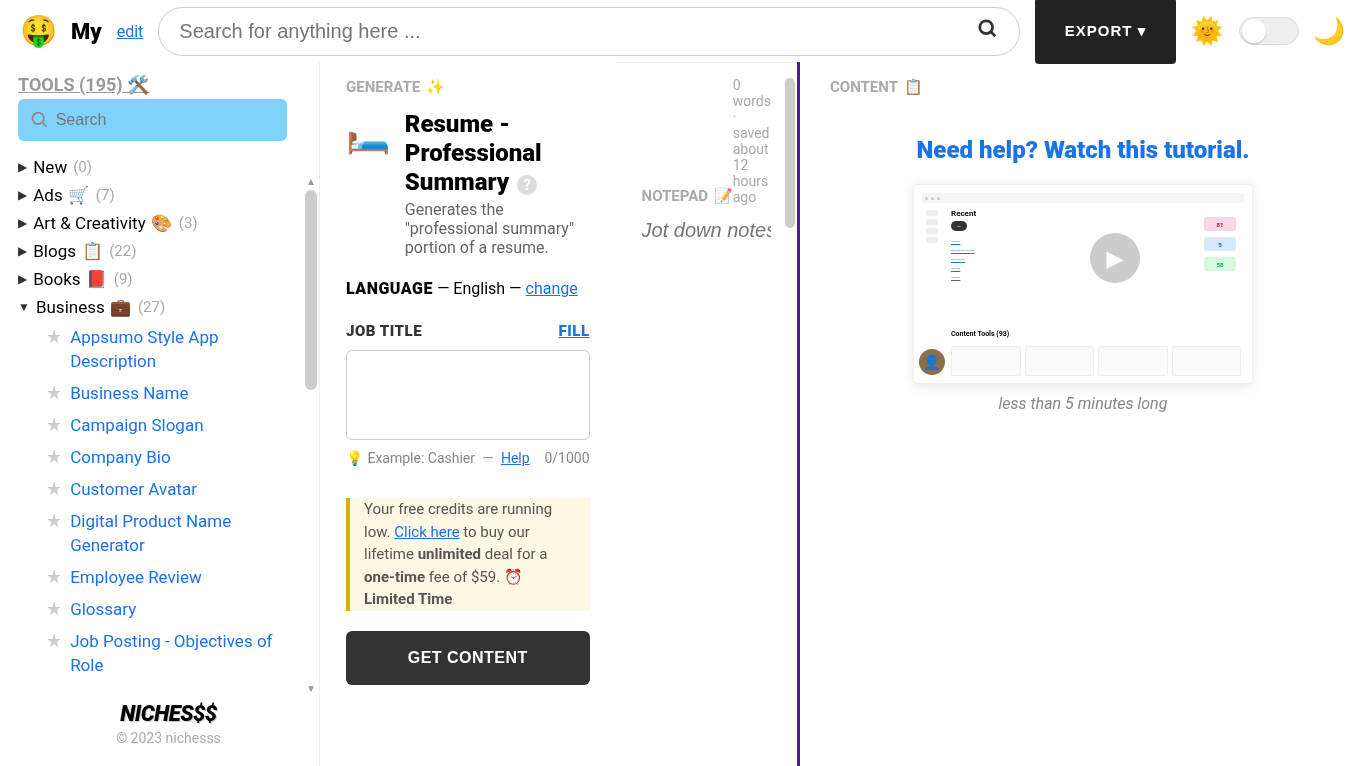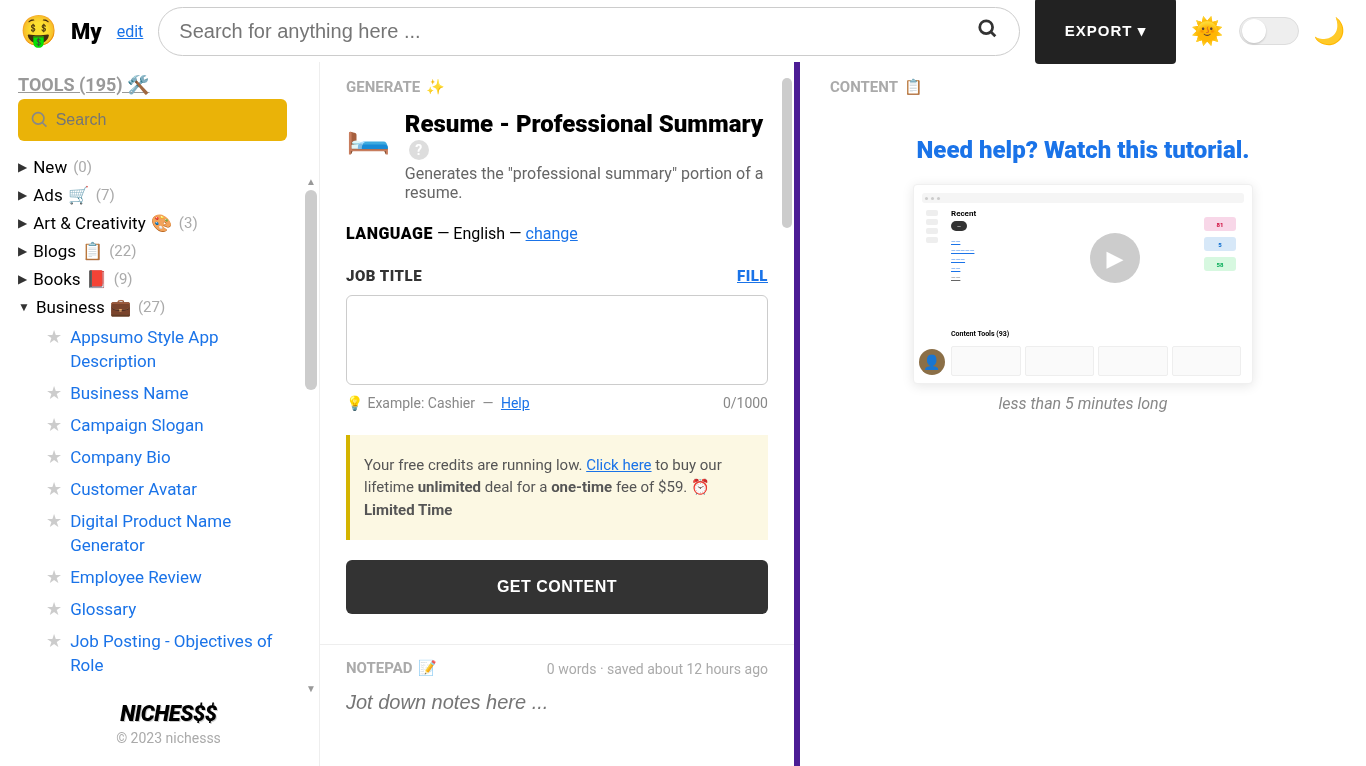--- a/index.html
+++ b/index.html
@@ -15,55 +15,55 @@
 .search-icon { font-size: 20px; font-weight: bold; }
 .export-btn { background: #222; color: #fff; padding: 24px 30px; border: none; font-weight: 900; font-size: 15px; letter-spacing: 1px; border-radius: 4px; }
 .sun { font-size: 26px; }
 .toggle { width: 60px; height: 28px; background: #eee; border-radius: 14px; position: relative; border: 1px solid #ddd; }
 .toggle-knob { width: 24px; height: 24px; background: #fff; border-radius: 50%; position: absolute; top: 1px; left: 2px; box-shadow: 0 1px 2px rgba(0,0,0,0.2); }
 .moon { font-size: 26px; }
 
 .main-layout { display: flex; height: calc(766px - 62px); }
 .sidebar { width: 320px; border-right: 1px solid #eee; padding: 12px 0 0 18px; display: flex; flex-direction: column; position: relative; }
 .tools-header { font-size: 18px; font-weight: 700; color: #999; margin-bottom: 4px; text-decoration: underline; }
-.sidebar-search { background: #eab308; border-radius: 6px; padding: 10px 12px; display: flex; align-items: center; gap: 6px; margin-right: 32px; }
+.sidebar-search { background: #7dd3fc; border-radius: 6px; padding: 10px 12px; display: flex; align-items: center; gap: 6px; margin-right: 32px; }
 .sidebar-search svg { width: 22px; height: 22px; fill: #888; }
 .sidebar-search input { background: transparent; border: none; font-size: 16px; outline: none; width: 100%; }
 .tree { margin-top: 12px; overflow-y: auto; flex: 1; padding-right: 18px; }
 .tree-item { display: flex; align-items: center; gap: 6px; padding: 4px 0; font-size: 17px; }
 .caret { font-size: 12px; color: #333; }
 .count { color: #aaa; font-size: 15px; }
 .sub-items { margin-left: 28px; }
 .sub-item { display: flex; align-items: flex-start; gap: 8px; padding: 4px 0; }
 .star { color: #ccc; font-size: 18px; line-height: 24px; }
 .sub-label { color: #1a73e8; font-size: 17px; line-height: 24px; }
 .sidebar-footer { text-align: center; padding: 10px 0 20px 0; }
 .nichesss-logo { font-size: 22px; font-weight: 900; font-style: italic; letter-spacing: -0.5px; text-shadow: 1px 1px 0 rgba(0,0,0,0.2); }
 .copyright { color: #aaa; font-size: 14px; margin-top: 4px; }
 .scroll-indicator { position: absolute; right: 0; top: 128px; bottom: 85px; width: 18px; background: transparent; }
 .scroll-thumb { position: absolute; right: 2px; width: 12px; height: 200px; background: #ccc; border-radius: 6px; top: 0; }
 .scroll-arrow { position: absolute; right: 2px; width: 12px; height: 12px; font-size: 10px; color: #999; text-align: center; }
 
-.center-col { width: 480px; border-right: 6px solid #4c1d95; display: flex; flex-direction: column; overflow: hidden; position: relative; }
+.center-col { width: 480px; border-right: 3px solid #4c1d95; display: flex; flex-direction: row; overflow: hidden; position: relative; }
 .generate-section { padding: 16px 26px 30px 26px; overflow-y: auto; }
 .section-label { color: #aaa; font-weight: 700; font-size: 15px; display: flex; align-items: center; gap: 6px; }
 .tool-header { display: flex; gap: 14px; margin-top: 14px; align-items: flex-start; }
 .tool-icon { font-size: 36px; margin-top: 4px; }
 .tool-title { font-size: 24px; font-weight: 900; line-height: 1.2; }
 .help-circle { display: inline-block; width: 20px; height: 20px; background: #ddd; border-radius: 50%; color: #fff; font-size: 14px; text-align: center; line-height: 20px; font-weight: bold; vertical-align: middle; margin-left: 4px; }
 .tool-desc { color: #666; font-size: 16px; margin-top: 4px; }
 .lang-row { margin-top: 22px; font-size: 16px; }
 .lang-label { font-weight: 900; letter-spacing: 0.5px; }
 .field-row { display: flex; justify-content: space-between; align-items: center; margin-top: 24px; }
 .field-label { font-weight: 900; font-size: 15px; letter-spacing: 0.5px; color: #333; }
 .fill-link { font-weight: 900; font-size: 15px; color: #1a73e8; letter-spacing: 0.5px; text-decoration: underline; }
 .text-area { width: 100%; height: 90px; border: 1px solid #ccc; border-radius: 6px; margin-top: 10px; padding: 10px; font-size: 15px; resize: none; }
 .hint-row { display: flex; justify-content: space-between; align-items: center; margin-top: 6px; font-size: 14px; color: #888; }
 .hint-left { display: flex; align-items: center; gap: 4px; }
-.promo-box { background: #fcf8e3; border-left: 4px solid #d4b400; padding: 19px 14px; margin-top: 24px; font-size: 15px; line-height: 1.5; color: #555; }
+.promo-box { background: #fcf8e3; border-left: 4px solid #d4b400; padding: 0 14px; margin-top: 32px; font-size: 15px; line-height: 1.5; color: #555; }
 .get-btn { width: 100%; background: #333; color: #fff; border: none; padding: 18px; font-size: 16px; font-weight: 900; border-radius: 6px; margin-top: 20px; letter-spacing: 0.5px; }
 .notepad-section { border-top: 1px solid #eee; padding: 14px 26px 40px 26px; }
 .notepad-header { display: flex; justify-content: space-between; align-items: flex-end; margin-bottom: 14px; }
 .notepad-meta { color: #aaa; font-size: 14px; }
 .notepad-input { width: 100%; border: none; font-size: 20px; font-style: italic; color: #555; outline: none; }
 .col-scroll { position: absolute; right: 0; top: 0; bottom: 0; width: 16px; }
 .col-scroll-thumb { position: absolute; right: 2px; top: 16px; width: 10px; height: 150px; background: #ccc; border-radius: 5px; }
 
 .right-col { flex: 1; padding: 16px 30px; }
 .tutorial-title { text-align: center; font-size: 24px; font-weight: 900; color: #1a73e8; margin-top: 40px; }

